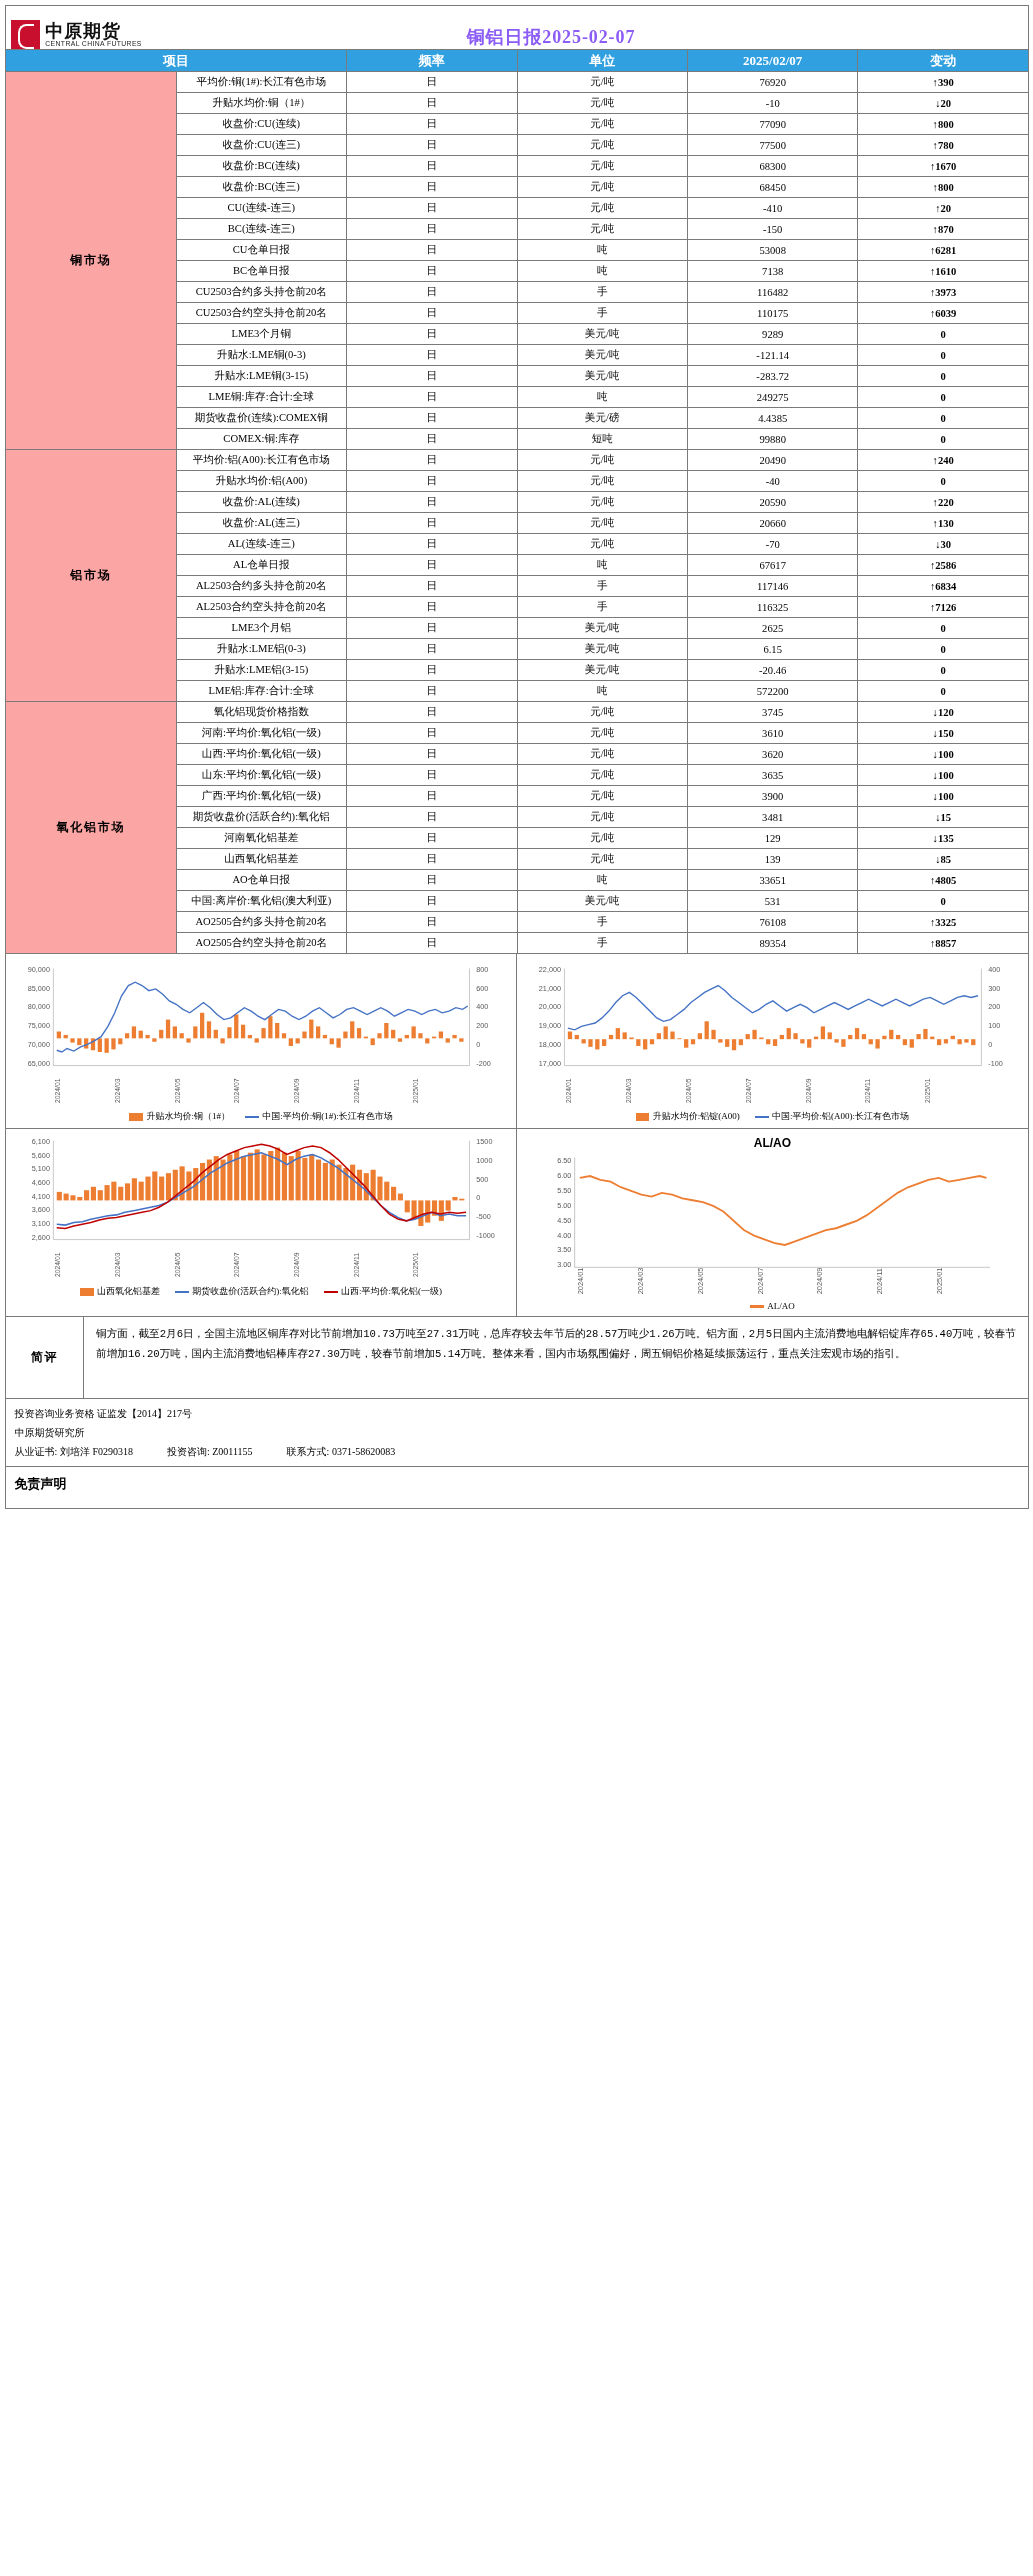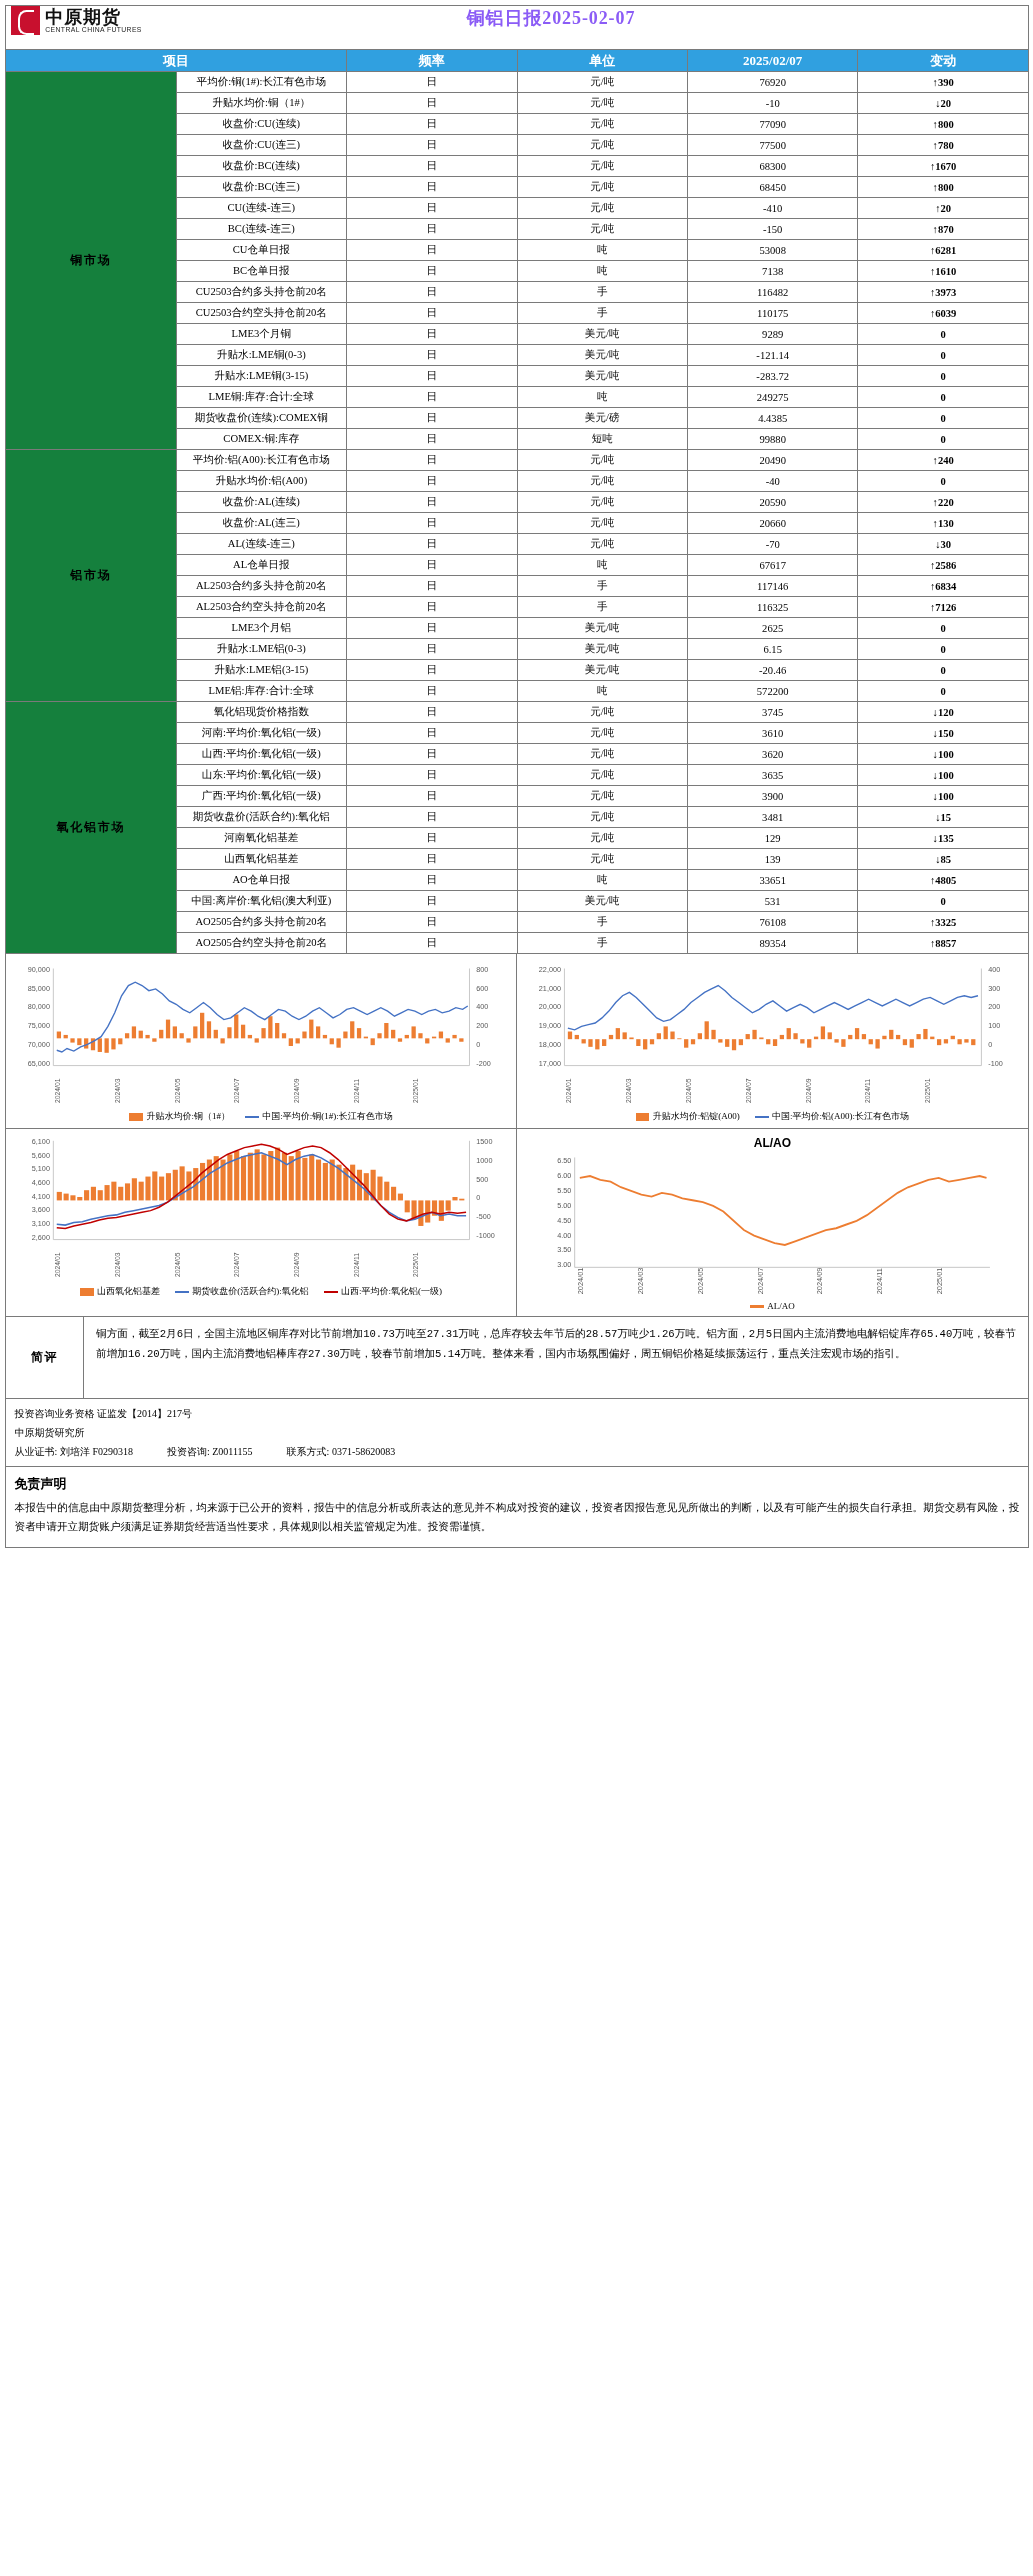--- a/index.html
+++ b/index.html
@@ -11,21 +11,21 @@
   .page {
     width: 1034px;
     min-height: 2576px;
     position: relative;
     background: #fff;
     padding: 5.1px 5.1px 0 5.1px;
   }
   
   .header {
     display: flex;
-    align-items: flex-start;
+    align-items: flex-end;
     border: 0.9px solid #7a7a7a;
     border-bottom: none;
     height: 44px;
     background: #fff;
   }
   .logo-box {
     width: 170px;
     display: flex;
     align-items: center;
     padding-left: 5.1px;
@@ -84,21 +84,21 @@
     color: #000;
   }
   table.main thead th {
     background: #30a0e0;
     color: #fff;
     font-weight: bold;
     font-size: 13px;
     height: 22px;
   }
   td.sect {
-    background: #15803d;
+    background: #fca5a5;
     font-weight: bold;
     font-size: 12px;
     width: 78px;
     letter-spacing: 1.7px;
   }
   td.item { text-align: center; }
   td.freq { width: 61px; }
   td.unit { width: 95px; }
   td.val  { width: 150px; }
   td.chg  { width: 213px; font-weight: bold; }
@@ -890,17 +890,16 @@
       </span>
       <span>
         <span>联系方式:</span>
         <span>0371-58620083</span>
       </span>
     </div>
   </div>
 
   <div class="disclaimer">
     <div class="dtitle">免责声明</div>
-    <div>本报告中的信息由中原期货整理分析，均来源于已公开的资料，报告中的信息分析或所表达的意见并不构成对投资的建议，投资者因报告意见见所做出的判断，以及有可能产生的损失自行承担。期货交易有风险，投资者申请开立期货账户须满足证券期货经营适当性要求，具体规则以相关监管规定为准。投资需谨慎。</div>
   </div>
 
 </div>
 
 
 </body></html>

